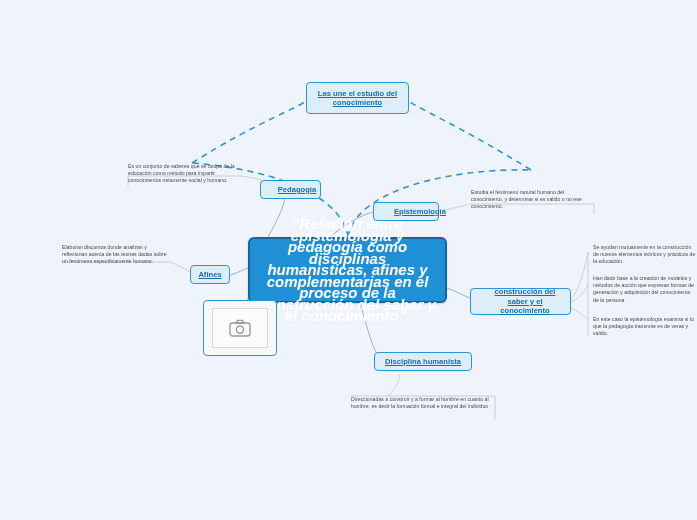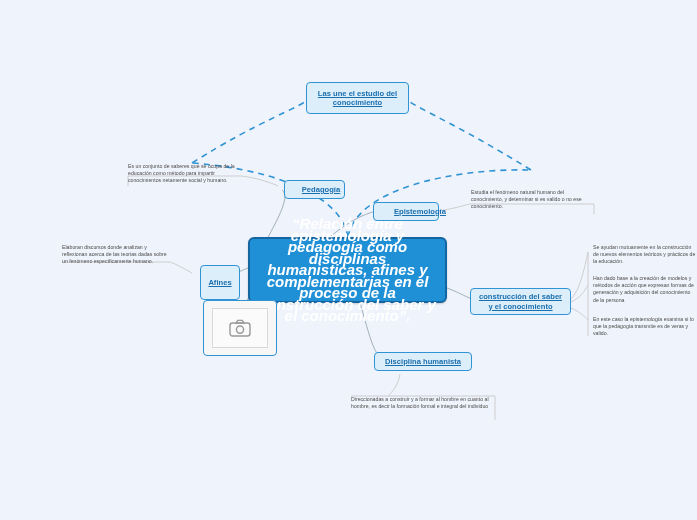--- a/index.html
+++ b/index.html
@@ -162,33 +162,33 @@
   </svg>
 
   <div class="node topic" style="left:306px; top:82px; width:103px; height:32px;">
     <span>Las une el estudio del conocimiento</span>
   </div>
 
   <div class="node central">
     <span>“Relación entre epistemología y pedagogía como disciplinas humanisticas, afines y complementarias en el proceso de la construcción del saber y el conocimiento”.</span>
   </div>
 
-  <div class="node topic" style="left:284px; top:180px; width:61px; height:19px;padding-left:20px;">
+  <div class="node topic" style="left:260px; top:180px; width:61px; height:19px;padding-left:20px;">
     <span>Pedagogía</span>
   </div>
 
   <div class="node topic" style="left:373px; top:202px; width:66px; height:19px;padding-left:35px;">
     <span>Epistemología</span>
   </div>
 
-  <div class="node topic" style="left:200px; top:265px; width:40px; height:35px;">
+  <div class="node topic" style="left:190px; top:265px; width:40px; height:19px;">
     <span>Afines</span>
   </div>
 
-  <div class="node topic" style="left:470px; top:288px; width:101px; height:27px;">
+  <div class="node topic" style="left:470px; top:288px; width:101px; height:27px;padding-left:16px;">
     <span>construcción del saber y el conocimiento</span>
   </div>
 
   <div class="node topic" style="left:374px; top:352px; width:98px; height:19px;">
     <span>Disciplina humanista</span>
   </div>
 
   <div class="node imgbox">
     <div class="inner">
       <span class="camera-icon">

